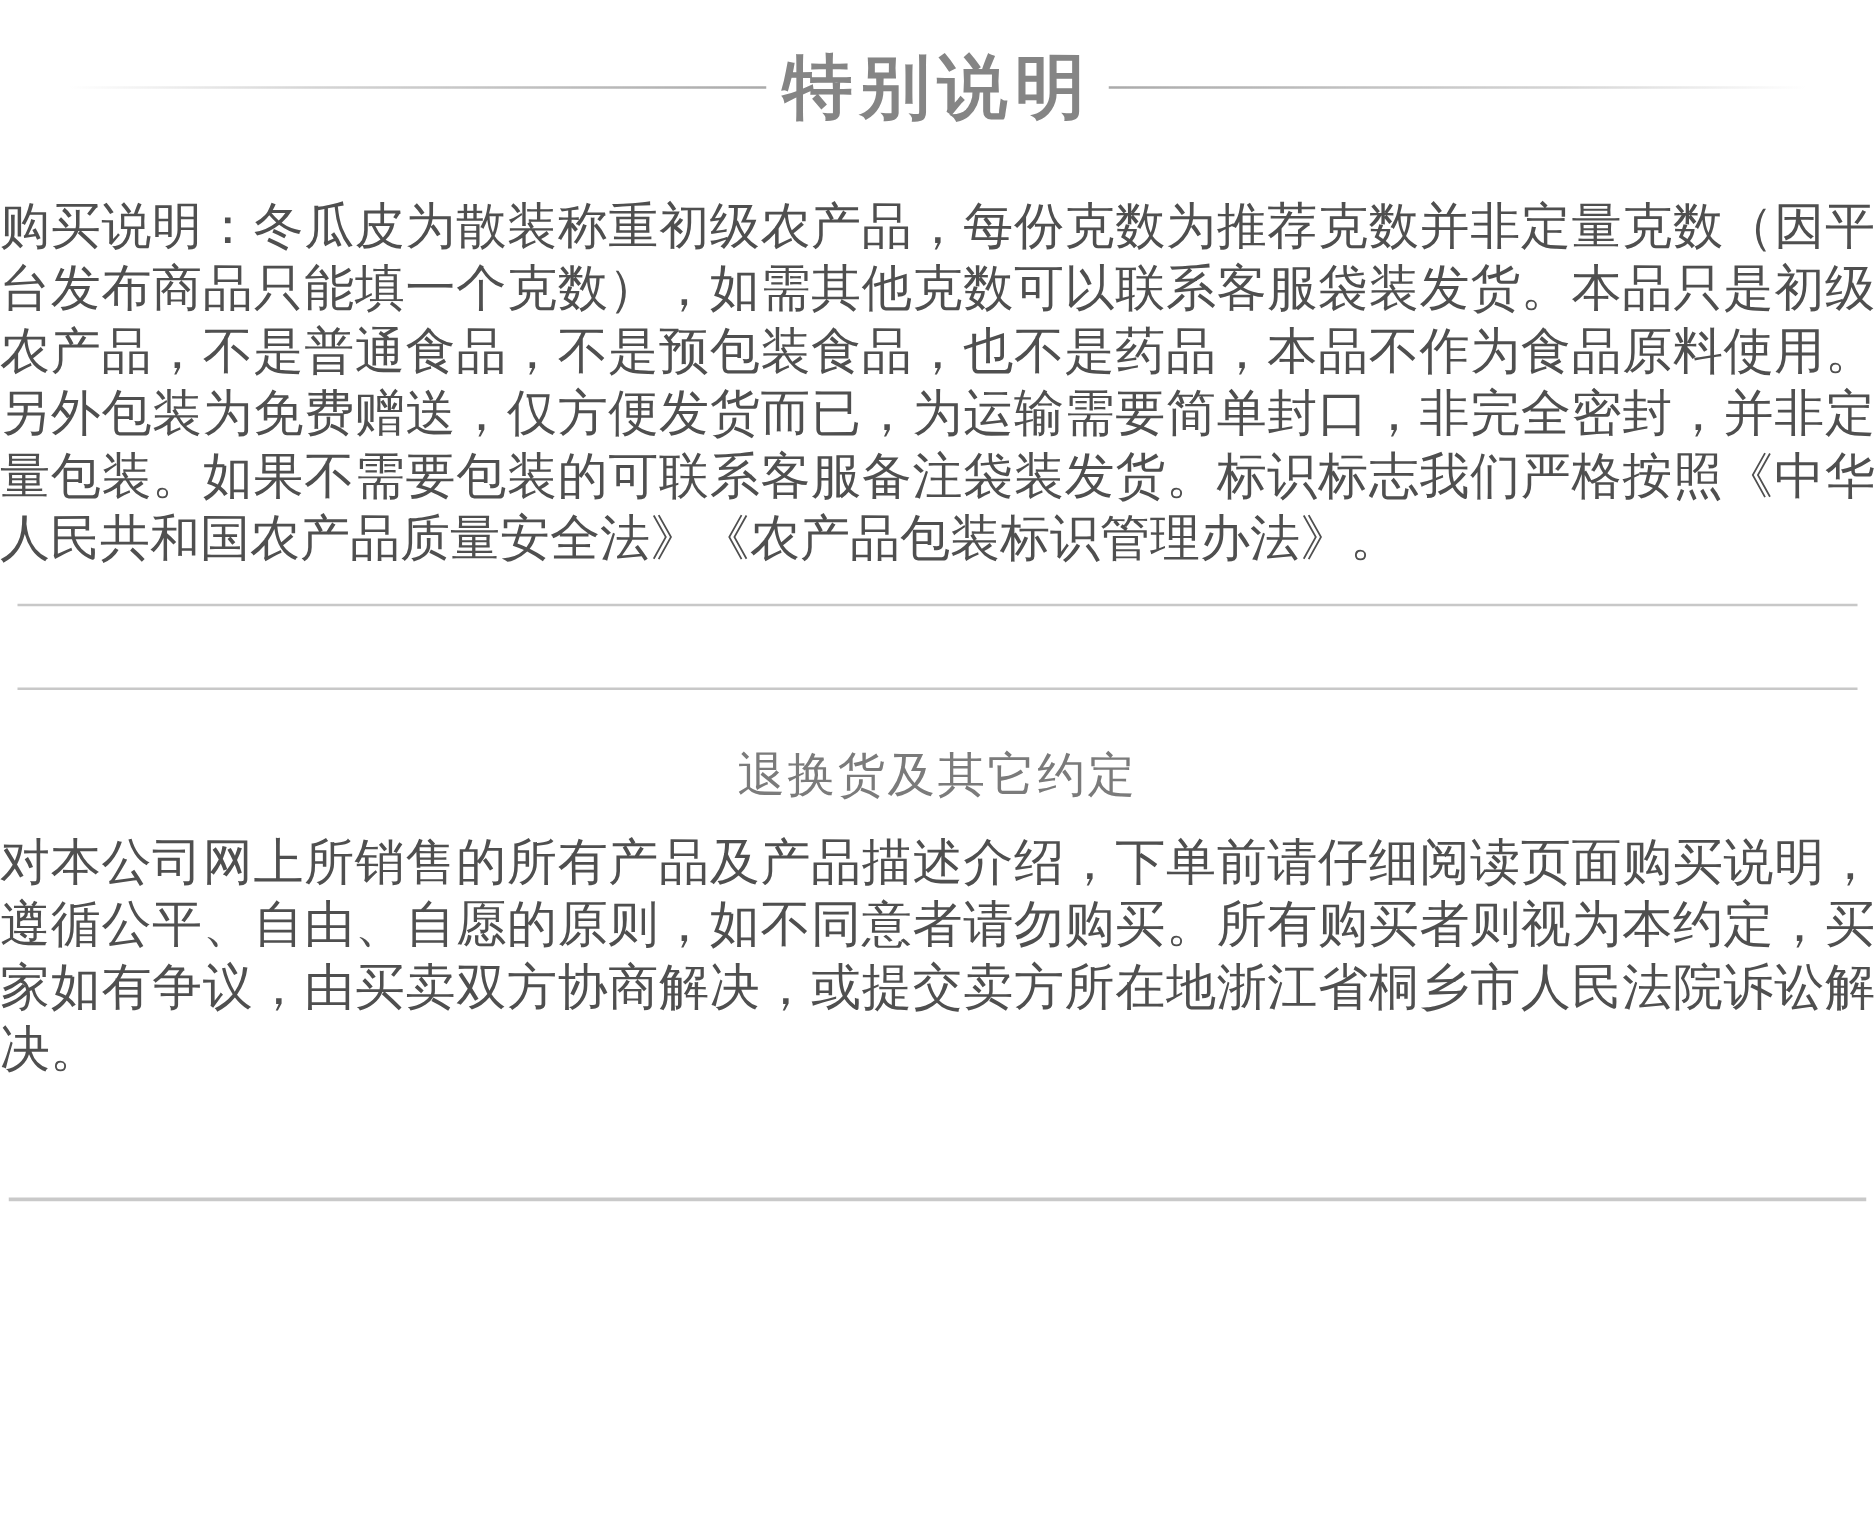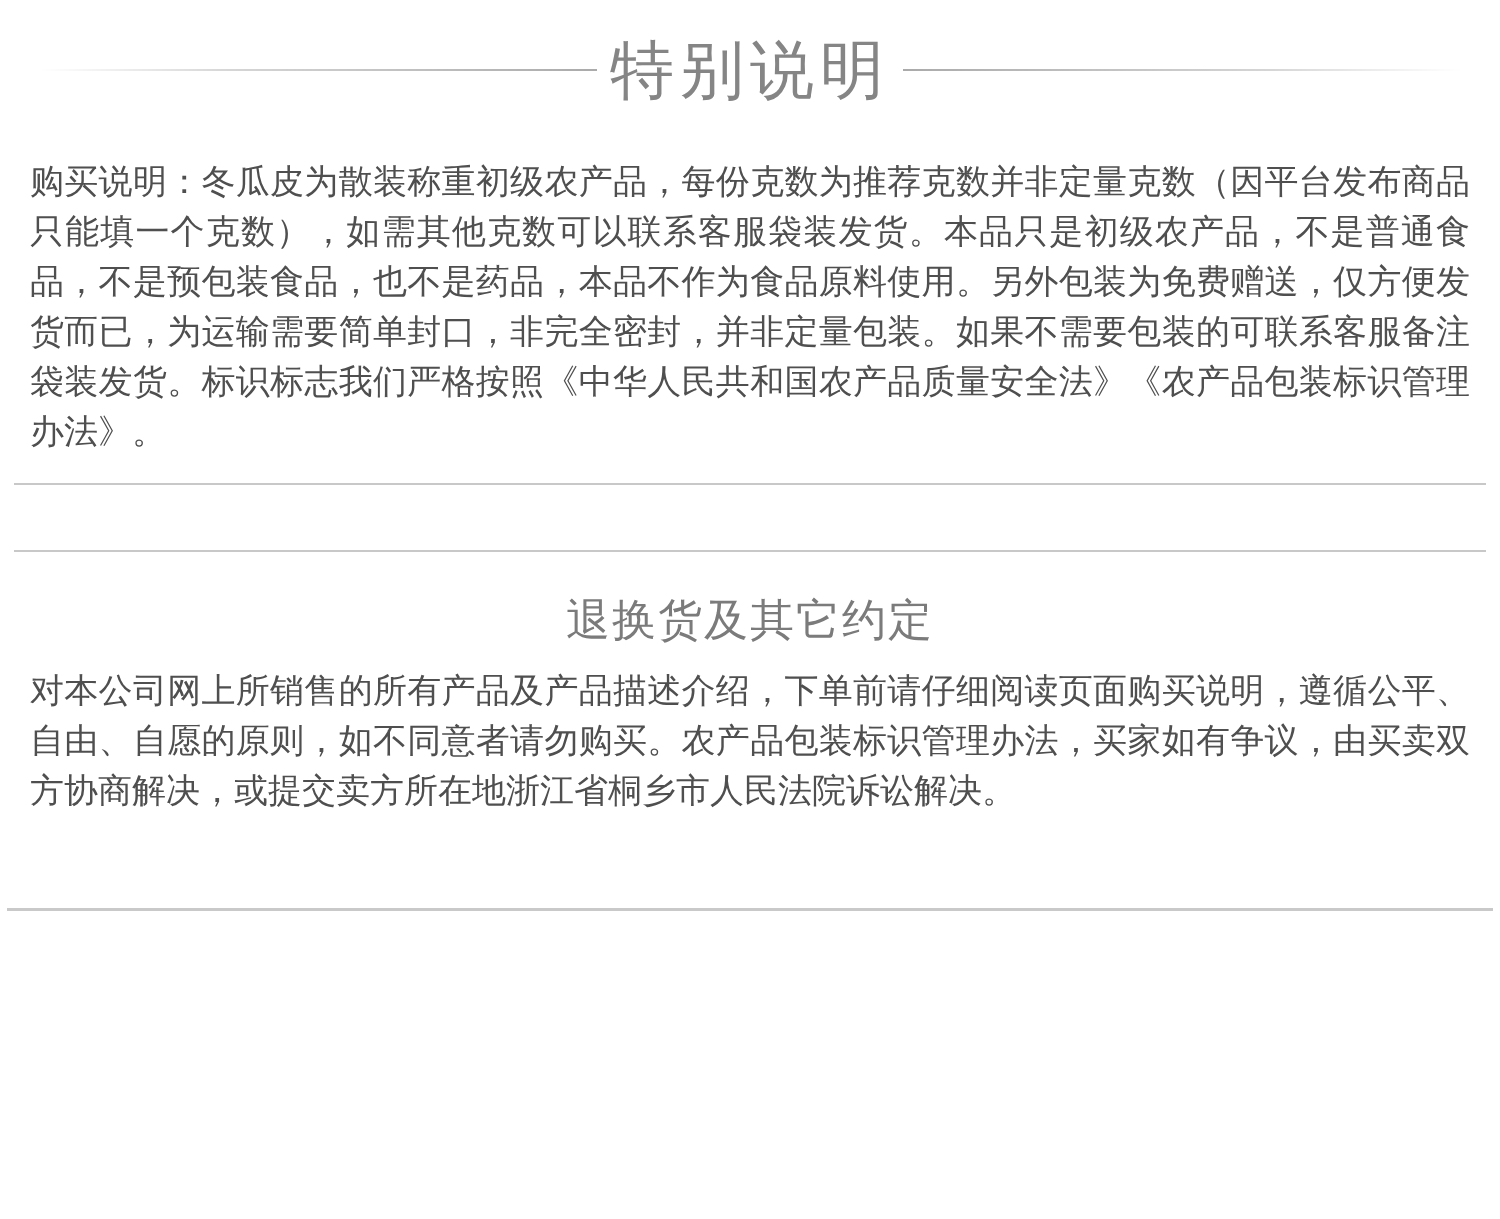--- a/index.html
+++ b/index.html
@@ -30,35 +30,35 @@
   .title-line.left {
     background: linear-gradient(to right, rgba(178,178,178,0) 0%, rgba(178,178,178,0.55) 35%, #aaaaaa 100%);
     margin-right: 13px;
   }
   .title-line.right {
     background: linear-gradient(to left, rgba(178,178,178,0) 0%, rgba(178,178,178,0.55) 35%, #aaaaaa 100%);
     margin-left: 13px;
   }
   h1.page-title {
     margin: 0;
-    font-size: 64px;
-    font-weight: normal;
+    font-size: 56px;
+    font-weight: bold;
     letter-spacing: 6px;
     color: #858585;
     line-height: 72px;
     white-space: nowrap;
   }
   
   p.body-text {
-    font-size: 34px;
+    font-size: 40px;
     line-height: 50px;
     color: #4f4f4f;
     text-align: justify;
     text-justify: inter-ideograph;
-    margin: 0 30px;
+    margin: 0 0;
   }
   #purchase-note { margin-top: 50px; }
   #legal-note    { margin-top: 55px; }
   #returns-note  { margin-top: 15px; }
   
   .divider {
     height: 2px;
     background: #c8c8c8;
     margin-left: 14px;
     margin-right: 14px;
@@ -66,21 +66,21 @@
   #divider-1 { margin-top: 27px; }
   #divider-2 { margin-top: 65px; }
   .bottom-divider {
     height: 3px;
     background: #c9c9c9;
     margin: 93px 7px 0;
   }
   
   h2.subsection-title {
     margin: 38px 0 0;
-    font-size: 44px;
+    font-size: 38px;
     font-weight: normal;
     letter-spacing: 2px;
     color: #7b7b7b;
     line-height: 60px;
     text-align: center;
   }
 </style>
 </head>
 <body>
 
@@ -94,17 +94,17 @@
 
   <p class="body-text" id="purchase-note">购买说明：冬瓜皮为散装称重初级农产品，每份克数为推荐克数并非定量克数（因平台发布商品只能填一个克数），如需其他克数可以联系客服袋装发货。本品只是初级农产品，不是普通食品，不是预包装食品，也不是药品，本品不作为食品原料使用。另外包装为免费赠送，仅方便发货而已，为运输需要简单封口，非完全密封，并非定量包装。如果不需要包装的可联系客服备注袋装发货。标识标志我们严格按照《中华人民共和国农产品质量安全法》《农产品包装标识管理办法》。</p>
 
   <div class="divider" id="divider-1"></div>
 
 
   <div class="divider" id="divider-2"></div>
 
   <h2 class="subsection-title">退换货及其它约定</h2>
 
-  <p class="body-text" id="returns-note">对本公司网上所销售的所有产品及产品描述介绍，下单前请仔细阅读页面购买说明，遵循公平、自由、自愿的原则，如不同意者请勿购买。农产品包装标识管理办法，买家如有争议，由买卖双方协商解决，或提交卖方所在地浙江省桐乡市人民法院诉讼解决。</p>
+  <p class="body-text" id="returns-note">对本公司网上所销售的所有产品及产品描述介绍，下单前请仔细阅读页面购买说明，遵循公平、自由、自愿的原则，如不同意者请勿购买。所有购买者则视为本约定，买家如有争议，由买卖双方协商解决，或提交卖方所在地浙江省桐乡市人民法院诉讼解决。</p>
 
   <div class="bottom-divider"></div>
 
 </div>
 
 </body></html>

